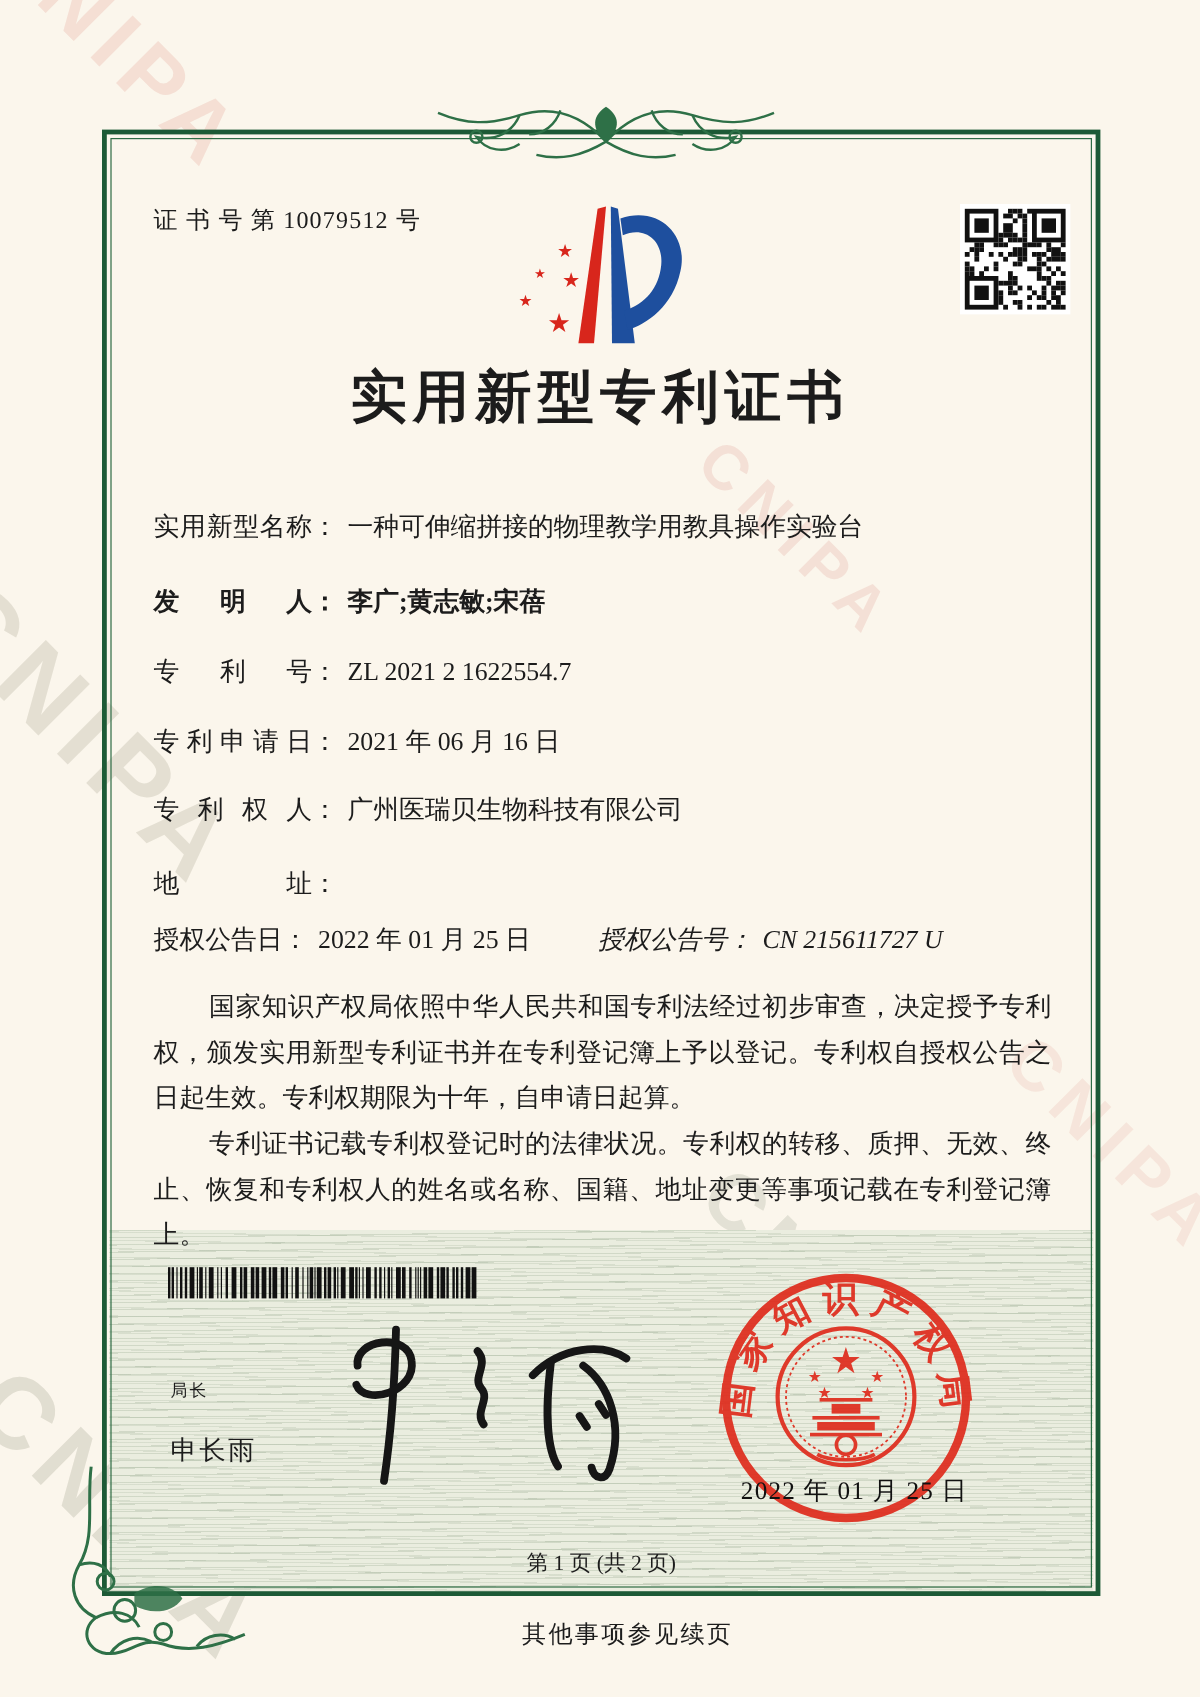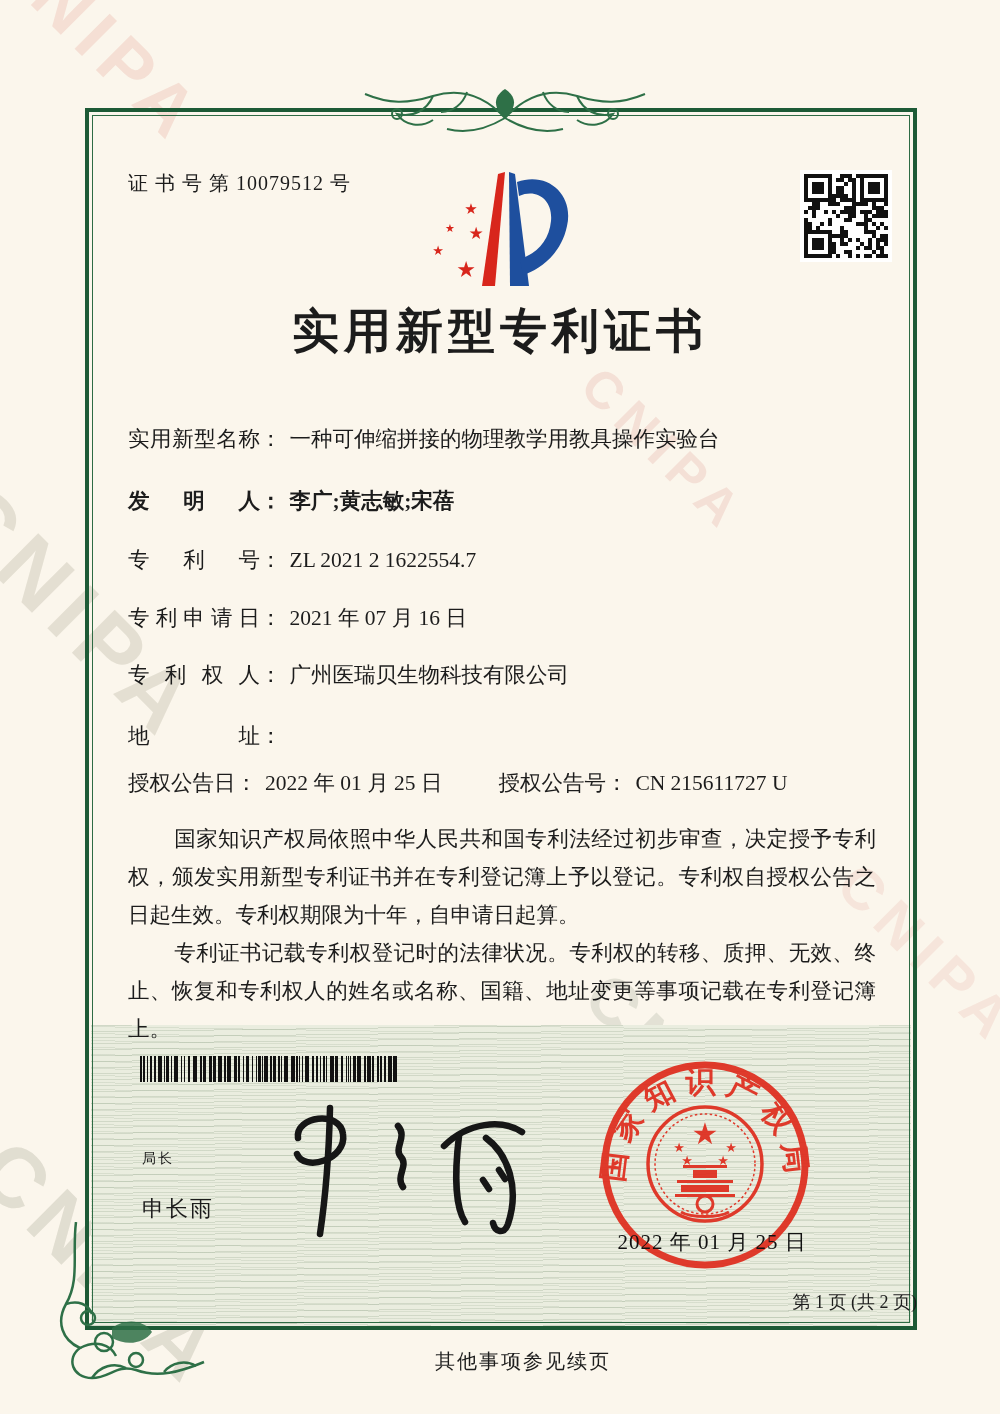--- a/index.html
+++ b/index.html
@@ -26,32 +26,32 @@
        #eaeddf;}
   .certno{left:128px;top:170px;font-size:20px;letter-spacing:1px;}
   .title{left:0;right:0;top:300px;text-align:center;font-size:47px;font-weight:bold;letter-spacing:5px;}
   
   .frow{left:128px;display:flex;align-items:flex-start;font-size:21.5px;line-height:29px;}
   .flabel{display:inline-block;width:132px;text-align:justify;text-align-last:justify;}
   .fvalue{margin-left:8px;}
   .r1{top:425px;} .r2{top:487px;font-weight:bold;} .r3{top:546px;} .r4{top:604px;} .r5{top:661px;}
   .r6{top:722px;} .r6 .fvalue{width:552px;}
   .r7{top:769px;text-align:right;}
-  .pair2{margin-left:56px;display:flex;}
+  .pair2{margin-left:56px;display:flex;font-style:italic;}
   
   .bodytext{left:128px;top:820px;width:748px;font-size:21.5px;line-height:38px;text-align:justify;}
   .bodytext p{margin:0;text-indent:2.15em;}
   
   .barcode{left:140px;top:1056px;width:262px;height:26px;display:flex;align-items:stretch;}
   .barcode i{display:block;height:100%;}
   .qr{left:800px;top:170px;width:92px;height:92px;background:#fff;padding:3px;box-sizing:border-box;}
   
   .officer-title{left:142px;top:1150px;font-size:14px;letter-spacing:2px;}
   .officer-name{left:142px;top:1194px;font-size:22px;letter-spacing:2px;}
-  .pagefoot{left:85px;width:832px;top:1290px;text-align:right;font-size:18px;}
+  .pagefoot{left:85px;width:832px;top:1290px;text-align:center;font-size:18px;}
   .note{left:0;right:0;top:1348px;text-align:center;font-size:20px;letter-spacing:2px;padding-left:46px;}
   .sealdate{left:612px;top:1228px;width:200px;text-align:center;font-size:21px;letter-spacing:1px;color:#111;}
 </style>
 </head>
 <body>
 
 <span class="wm wm1">CNIPA</span>
 <span class="wm wm2">CNIPA</span>
 <span class="wm wm3">CNIPA</span>
 <span class="wm wm4">CNIPA</span>
@@ -268,21 +268,21 @@
   <span class="fvalue">李广;黄志敏;宋蓓</span>
 </div>
 <div class="abs frow r3">
   <span class="flabel">专利号</span>
     <span>：</span>
   <span class="fvalue">ZL 2021 2 1622554.7</span>
 </div>
 <div class="abs frow r4">
   <span class="flabel">专利申请日</span>
     <span>：</span>
-  <span class="fvalue">2021 年 07 月 16 日</span>
+  <span class="fvalue">2021 年 06 月 16 日</span>
 </div>
 <div class="abs frow r5">
   <span class="flabel">专利权人</span>
     <span>：</span>
   <span class="fvalue">广州医瑞贝生物科技有限公司</span>
 </div>
 <div class="abs frow r6">
   <span class="flabel">地址</span>
     <span>：</span>
 </div>

